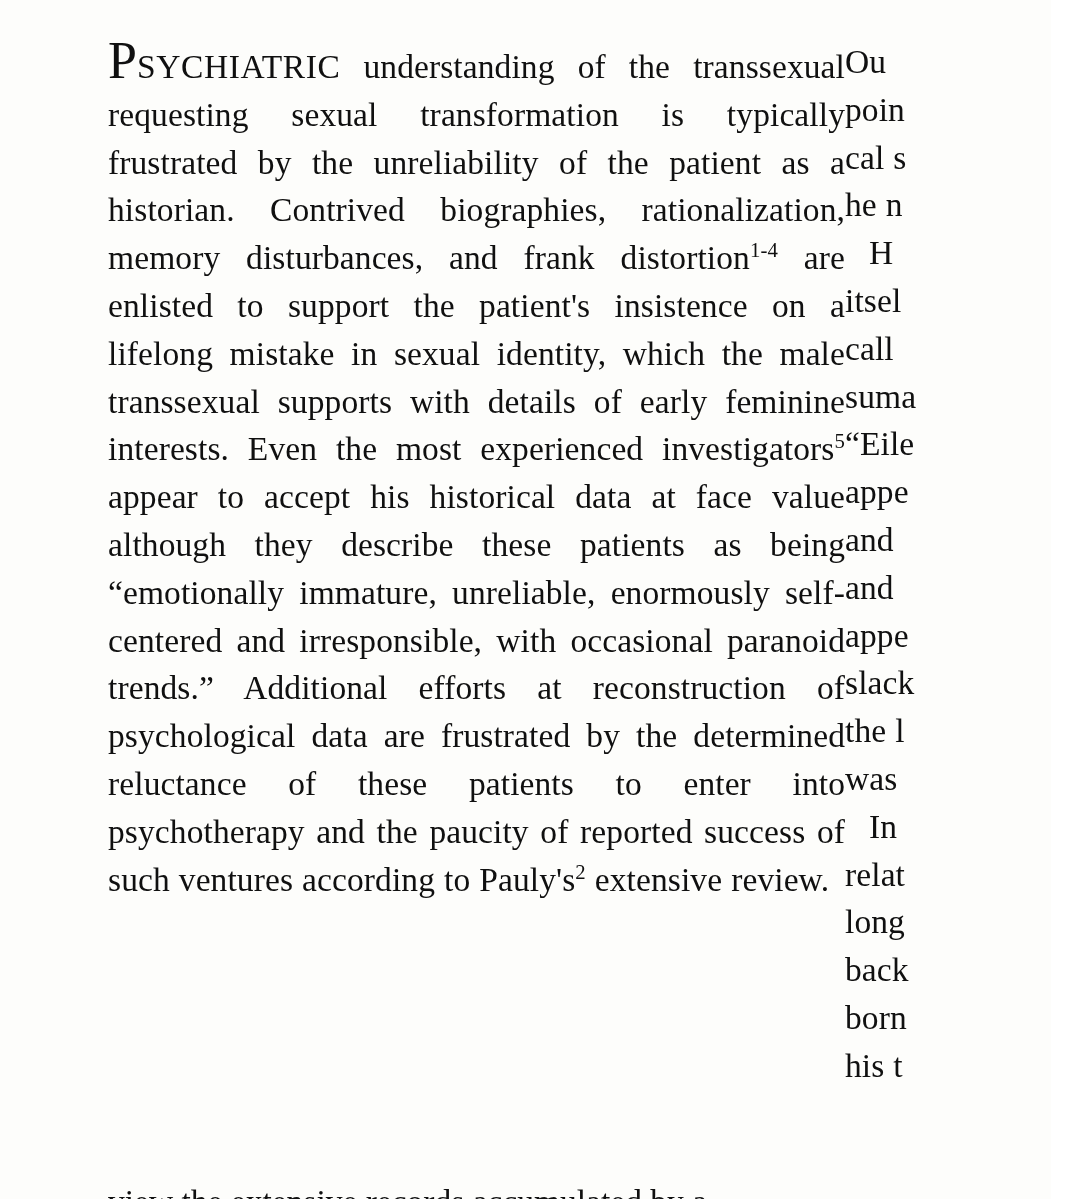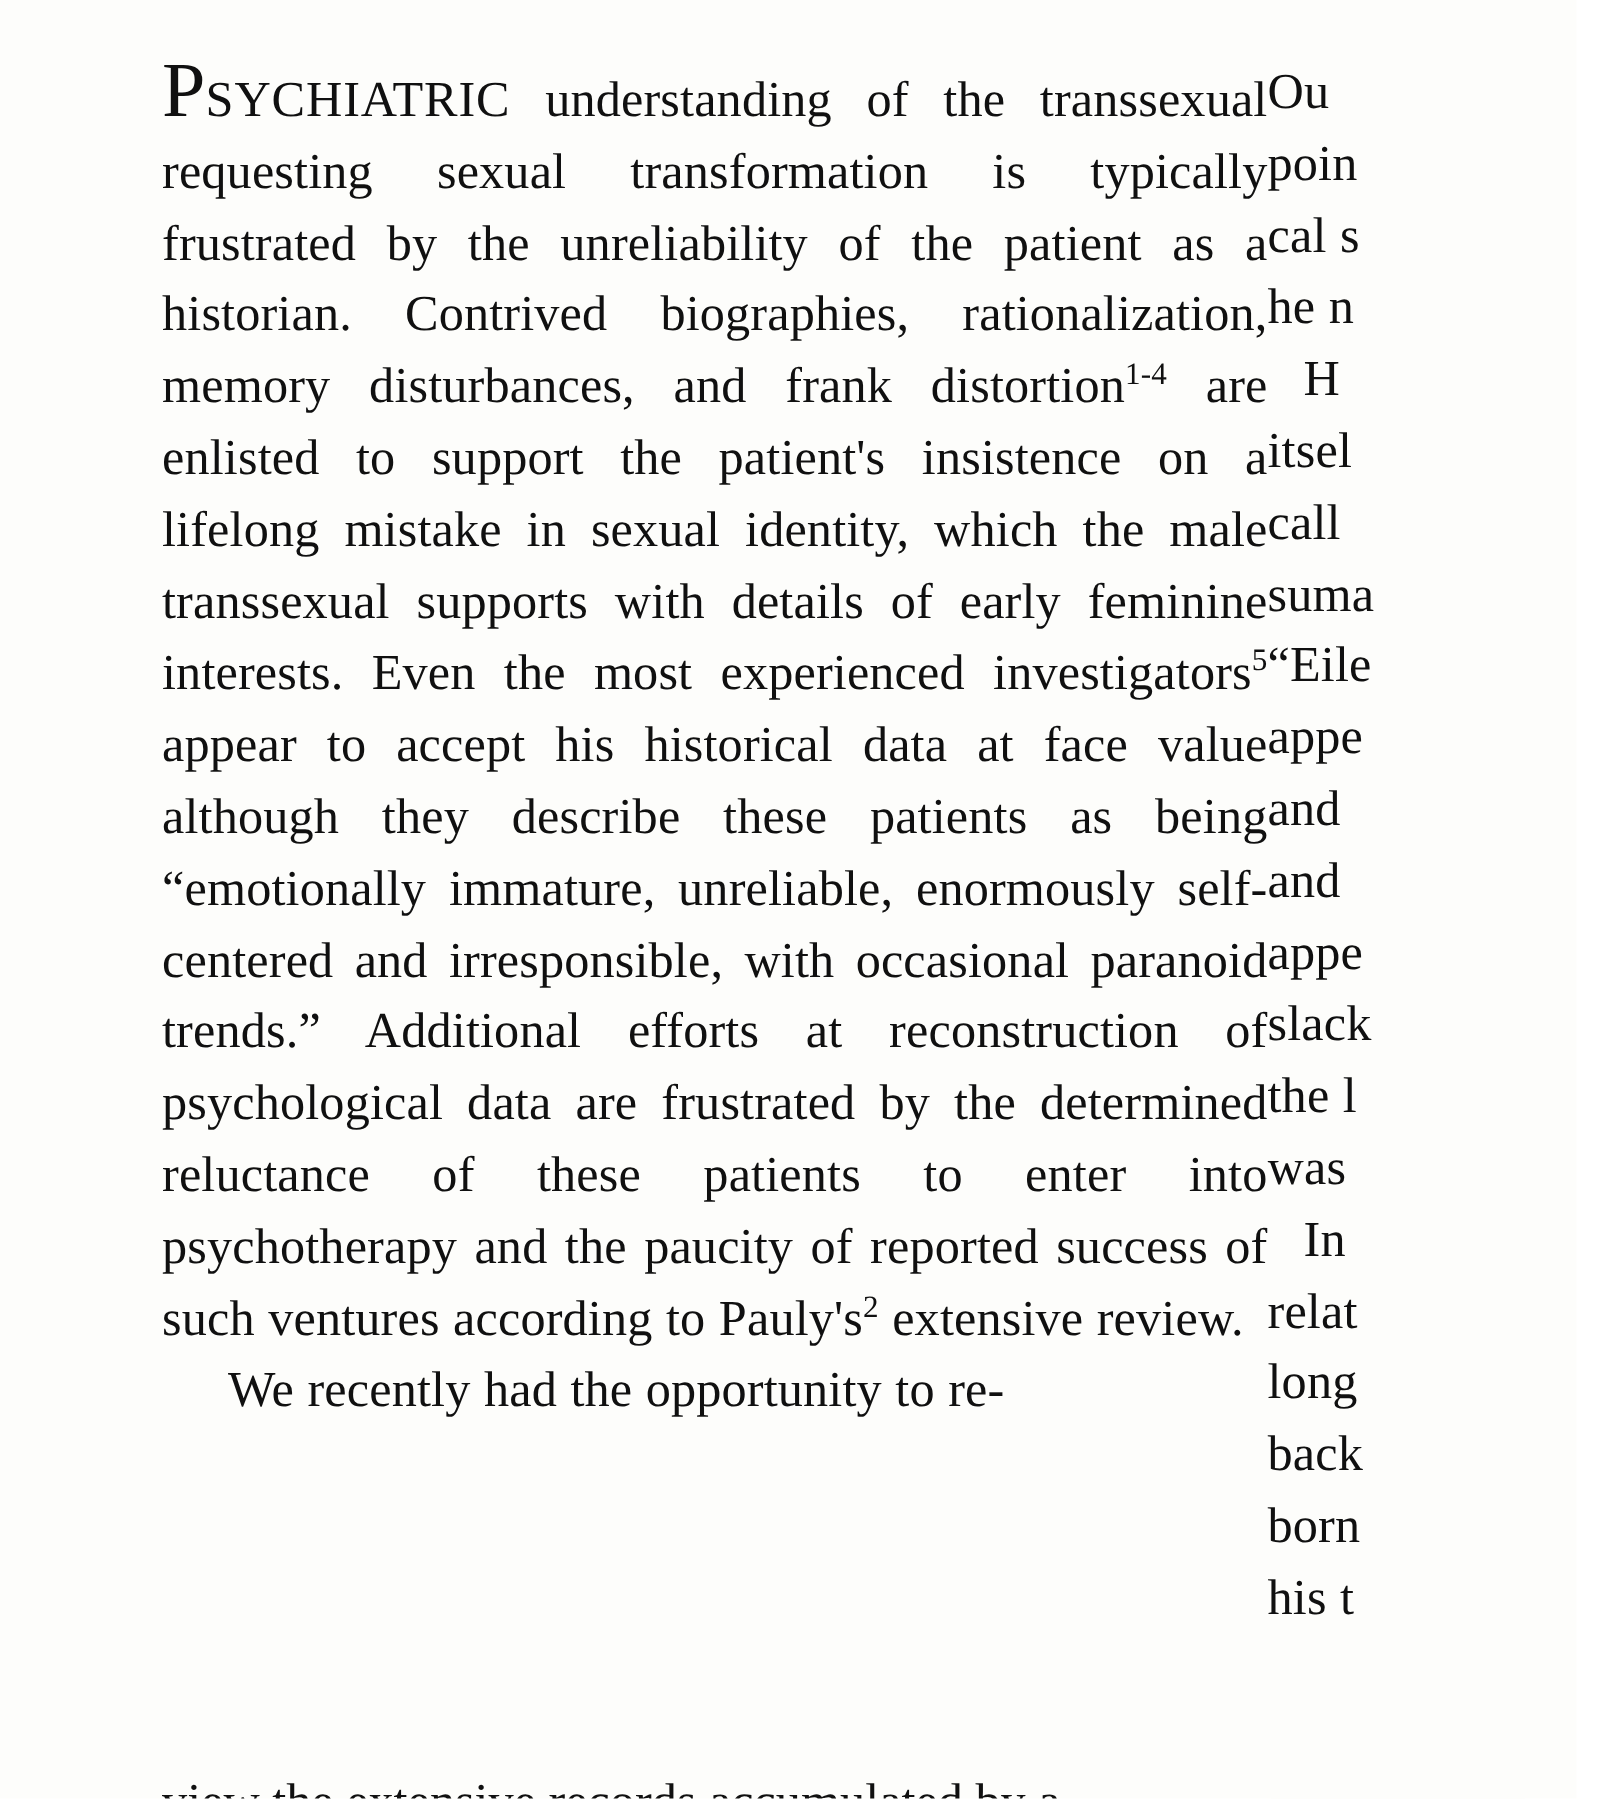--- a/index.html
+++ b/index.html
@@ -103,21 +103,20 @@
 <body>
 
 <div class="page">
 
   <div class="columns">
 
     <div class="col-left">
 
       <p class="drop-open"><span class="dropcap">P</span><span class="smallcaps">SYCHIATRIC</span><span> understanding of the transsexual requesting sexual transformation is typically frustrated by the unreliability of the patient as a historian. Contrived biographies, rationalization, memory disturbances, and frank distortion</span><sup>1-4</sup><span> are enlisted to support the patient's insistence on a lifelong mistake in sexual identity, which the male transsexual supports with details of early feminine interests. Even the most experienced investigators</span><sup>5</sup><span> appear to accept his historical data at face value although they describe these patients as being “emotionally immature, unreliable, enormously self-centered and irresponsible, with occasional paranoid trends.” Additional efforts at reconstruction of psychological data are frustrated by the determined reluctance of these patients to enter into psychotherapy and the paucity of reported success of such ventures according to Pauly's</span><sup>2</sup><span> extensive review.</span></p>
 
-      <p class="indent">We recently had the opportunity to re-</p>
 
     </div>
 
     <div class="col-right">
       <p>
         <span class="rt-line">Ou</span>
         <span class="rt-line">poin</span>
         <span class="rt-line">cal s</span>
         <span class="rt-line">he n</span>
         <span class="rt-line rt-indent">H</span>

